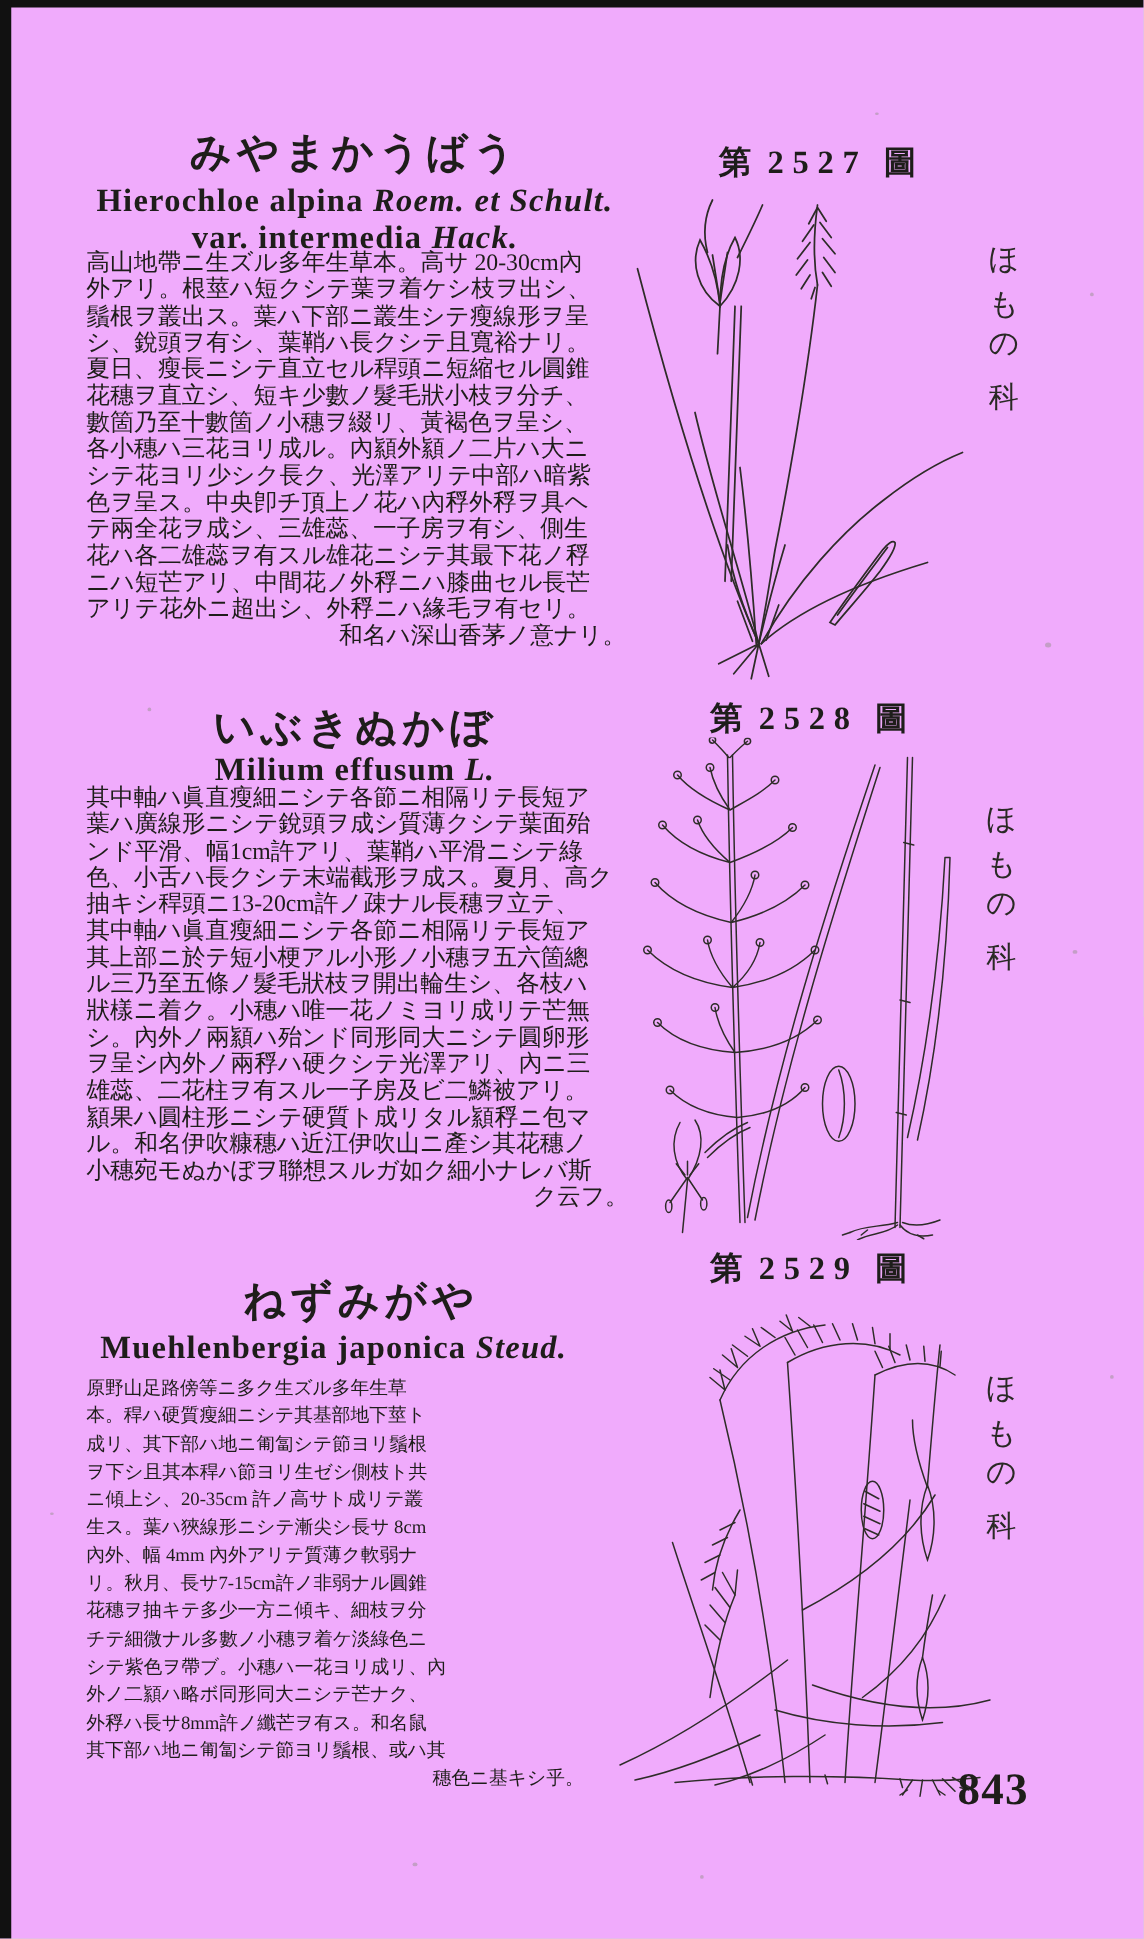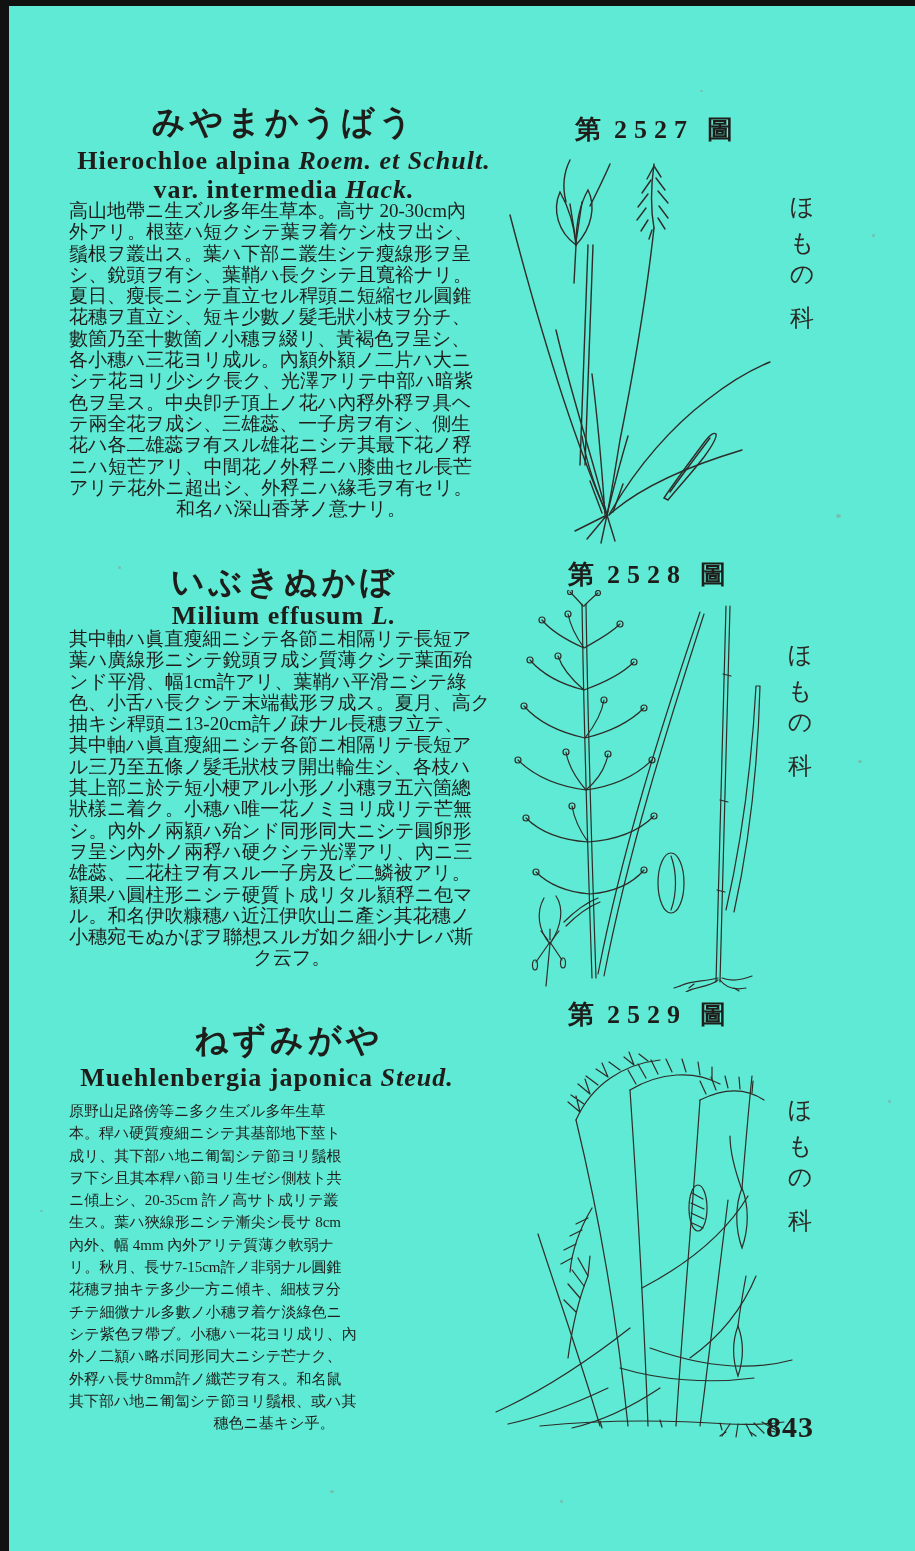--- a/index.html
+++ b/index.html
@@ -1,51 +1,51 @@
 <!DOCTYPE html>
 <html><head>
 <meta charset="utf-8">
 <style>
   html,body{margin:0;padding:0;background:#d8d6d0;}
   .page{
     position:relative;width:915px;height:1551px;margin:0 auto;
-    background:#5eead4;overflow:hidden;
+    background:#f0abfc;overflow:hidden;
     font-family:"Liberation Serif","DejaVu Serif",serif;color:#1e1d1a;
   }
   .edge-left{position:absolute;left:0;top:0;width:9px;height:1551px;background:#111;}
   .edge-top{position:absolute;left:0;top:0;width:915px;height:6px;background:#111;}
   .speckle{position:absolute;border-radius:50%;background:#8f8d85;opacity:.45;}
   .kana-title{
     position:absolute;text-align:center;font-weight:bold;
     font-size:33px;letter-spacing:4px;white-space:nowrap;
   }
   .latin-line{
     position:absolute;text-align:center;font-size:26px;font-weight:600;
     white-space:nowrap;letter-spacing:1px;
   }
   .latin-line i{font-weight:600;}
   .body-block{position:absolute;}
   .body-line{
     text-align:justify;text-justify:inter-ideograph;overflow:hidden;white-space:nowrap;
   }
   .body-line::after{content:"";display:inline-block;width:100%;height:0;}
-  .body-line.last{text-align:center;margin-left:12px;}
+  .body-line.last{text-align:right;margin-left:12px;}
   .body-line.last::after{width:0;}
   .e1 .body-line,.e2 .body-line{font-size:19px;height:21.3px;line-height:21.3px;}
   .e3 .body-line{font-size:15px;height:22.3px;line-height:22.3px;}
   .fig-caption{
     position:absolute;display:flex;align-items:baseline;gap:13px;
     font-size:26px;font-weight:600;white-space:nowrap;
   }
   .fig-caption .num{letter-spacing:7px;}
   .family-label{
     position:absolute;writing-mode:vertical-rl;text-orientation:upright;
     font-size:24px;letter-spacing:8px;color:#2a2925;
   }
-  .page-number{position:absolute;font-size:30px;font-weight:600;letter-spacing:1px;}
+  .page-number{position:absolute;font-size:36px;font-weight:600;letter-spacing:1px;}
   .fig{position:absolute;}
   .fig svg{display:block;}
 </style>
 </head>
 <body>
 
 <div class="page">
   <div class="edge-top"></div>
   <div class="edge-left"></div>
 
@@ -122,22 +122,22 @@
     <span>Milium effusum</span>
     <i>L.</i>
   </div>
   <div class="body-block e2" style="left:69px;top:628px;width:434px;">
     <div class="body-line">其中軸ハ眞直瘦細ニシテ各節ニ相隔リテ長短ア</div>
     <div class="body-line">葉ハ廣線形ニシテ銳頭ヲ成シ質薄クシテ葉面殆</div>
     <div class="body-line">ンド平滑、幅1cm許アリ、葉鞘ハ平滑ニシテ綠</div>
     <div class="body-line">色、小舌ハ長クシテ末端截形ヲ成ス。夏月、高ク</div>
     <div class="body-line">抽キシ稈頭ニ13-20cm許ノ疎ナル長穗ヲ立テ、</div>
     <div class="body-line">其中軸ハ眞直瘦細ニシテ各節ニ相隔リテ長短ア</div>
+    <div class="body-line">其上部ニ於テ短小梗アル小形ノ小穗ヲ五六箇總</div>
     <div class="body-line">ル三乃至五條ノ髮毛狀枝ヲ開出輪生シ、各枝ハ</div>
-    <div class="body-line">其上部ニ於テ短小梗アル小形ノ小穗ヲ五六箇總</div>
     <div class="body-line">狀樣ニ着ク。小穗ハ唯一花ノミヨリ成リテ芒無</div>
     <div class="body-line">シ。內外ノ兩顈ハ殆ンド同形同大ニシテ圓卵形</div>
     <div class="body-line">ヲ呈シ內外ノ兩稃ハ硬クシテ光澤アリ、內ニ三</div>
     <div class="body-line">雄蕊、二花柱ヲ有スル一子房及ビ二鱗被アリ。</div>
     <div class="body-line">顈果ハ圓柱形ニシテ硬質ト成リタル顈稃ニ包マ</div>
     <div class="body-line">ル。和名伊吹糠穗ハ近江伊吹山ニ產シ其花穗ノ</div>
     <div class="body-line">小穗宛モぬかぼヲ聯想スルガ如ク細小ナレバ斯</div>
     <div class="body-line last">ク云フ。</div>
   </div>
 

